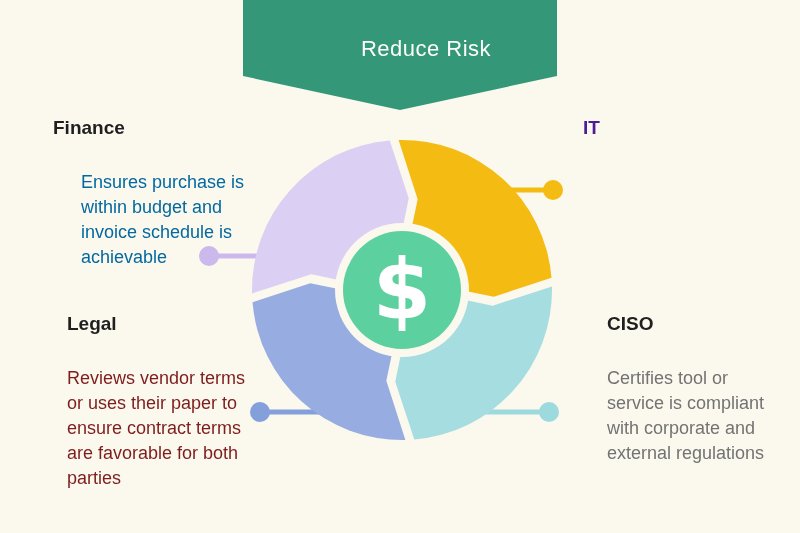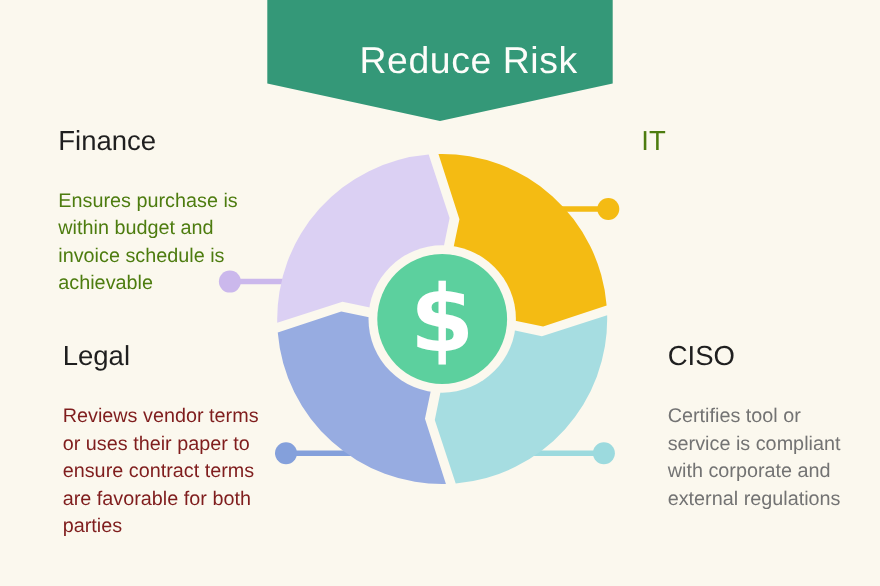--- a/index.html
+++ b/index.html
@@ -5,29 +5,29 @@
   html,body{margin:0;padding:0;}
   .canvas{
     position:relative;
     width:800px;height:533px;
     font-family:"Liberation Sans",sans-serif;
     overflow:hidden;
   }
   .gfx{position:absolute;left:0;top:0;width:800px;height:533px;}
   .banner-title{
     position:absolute;left:243px;top:36px;width:366px;
-    text-align:center;font-size:34px;font-weight:400;
+    text-align:center;font-size:22px;font-weight:400;
     letter-spacing:0.5px;
   }
   .txt{position:absolute;width:215px;}
-  .txt h2{font-size:25px;font-weight:400;margin:0;line-height:24px;}
+  .txt h2{font-size:19px;font-weight:700;margin:0;line-height:24px;}
   .txt p{font-size:18px;font-weight:400;margin:30px 0 0 0;line-height:25px;white-space:pre-line;}
   .pos-finance{left:53px;top:116px;}
   .pos-it{left:583px;top:116px;}
-  .pos-legal{left:57px;top:312px;}
+  .pos-legal{left:67px;top:312px;}
   .pos-ciso{left:583px;top:312px;margin-left:24px;}
   .wheel-symbol{font-family:"DejaVu Sans",sans-serif;font-weight:700;}
 </style>
 </head>
 <body>
 
 <div class="canvas" style="background: rgb(251, 248, 238);">
 
   <svg class="gfx" viewBox="0 0 800 533">
 
@@ -66,28 +66,28 @@
       <circle r="67" fill="#FBF8EE"></circle>
       <circle r="59" fill="#5CD09E"></circle>
       <text class="wheel-symbol" x="0" y="29" font-size="84" text-anchor="middle" fill="#FFFFFF">$</text>
     </g>
   </svg>
 
   <div class="banner-title" style="color: rgb(253, 253, 250);">Reduce Risk</div>
 
   <section class="txt pos-finance">
     <h2 style="color: rgb(31, 31, 31);">Finance</h2>
-    <p style="color: #4d7c0f;">Ensures purchase is
+    <p style="color: #0369a1; margin-left: 28px;">Ensures purchase is
 within budget and
 invoice schedule is
 achievable</p>
   </section>
 
   <section class="txt pos-it">
-    <h2 style="color: #4d7c0f;">IT</h2>
+    <h2 style="color: #4c1d95;">IT</h2>
   </section>
 
   <section class="txt pos-legal">
     <h2 style="color: rgb(31, 31, 31);">Legal</h2>
     <p style="color: #7f1d1d;">Reviews vendor terms
 or uses their paper to
 ensure contract terms
 are favorable for both
 parties</p>
   </section>

